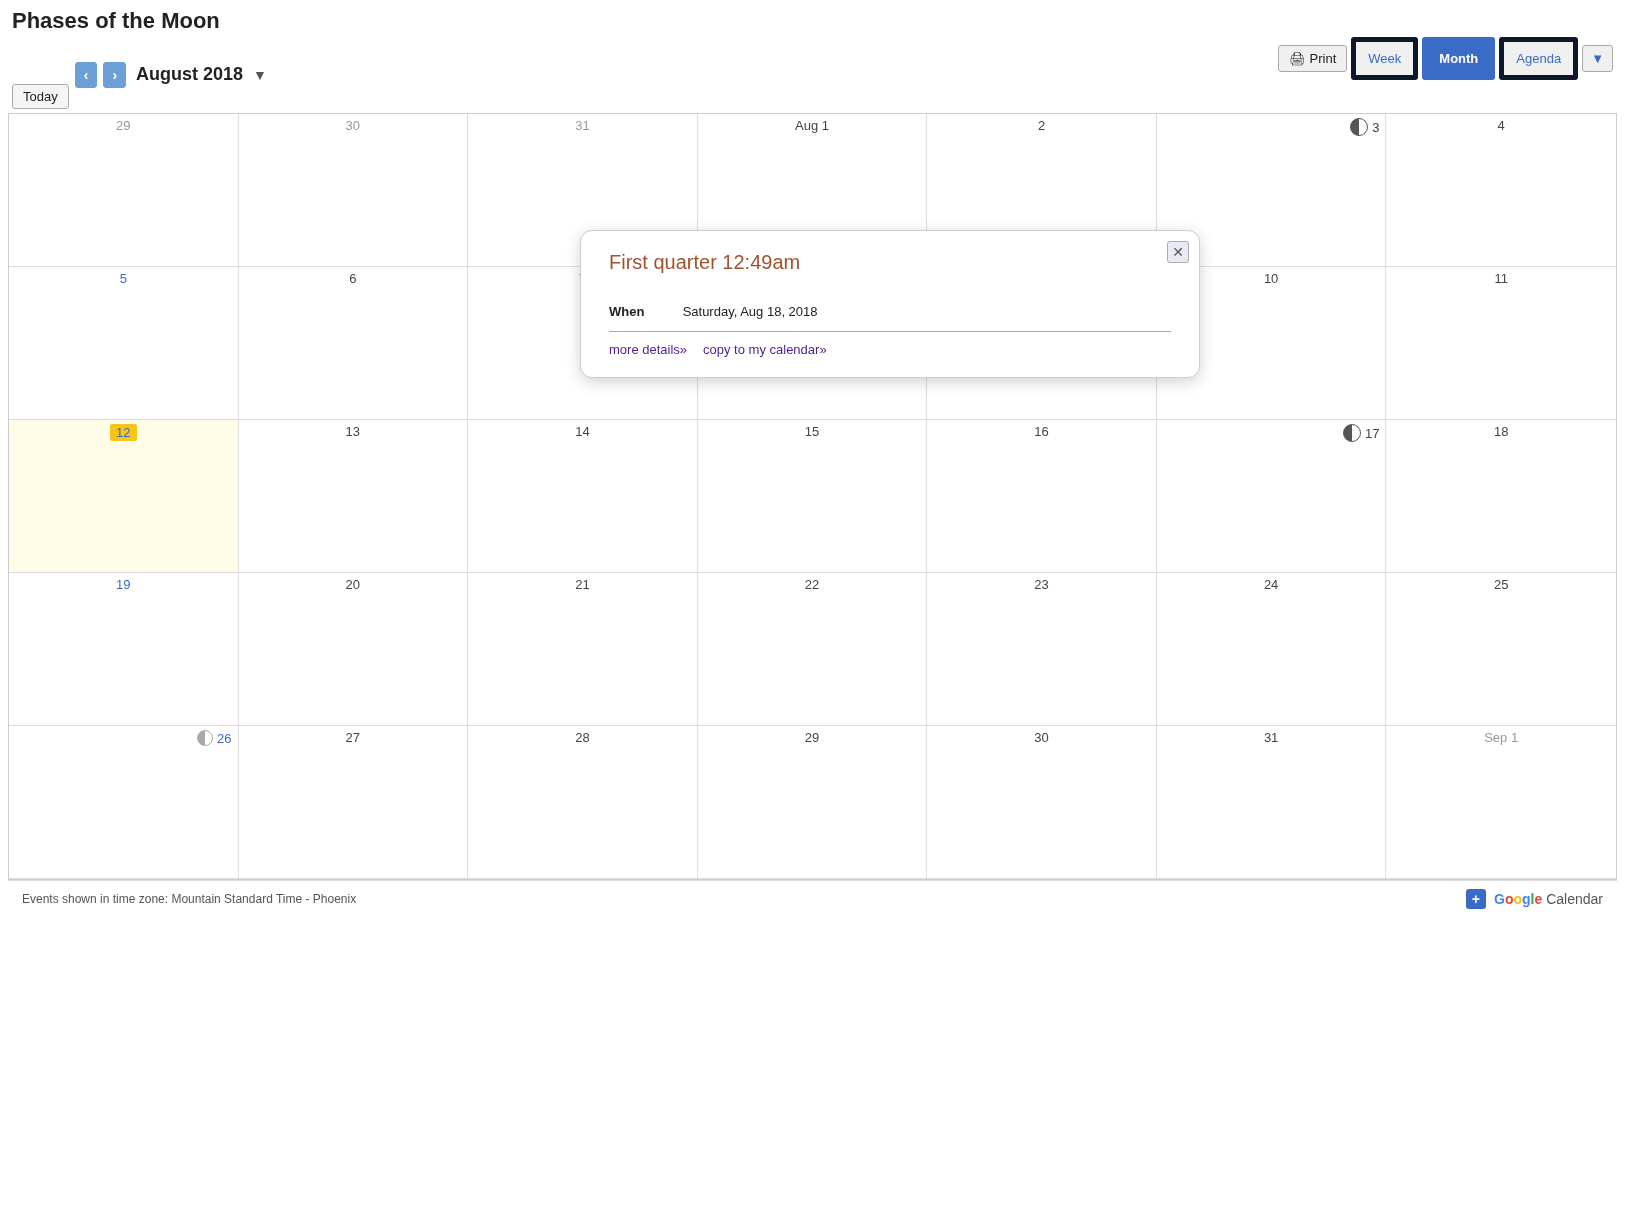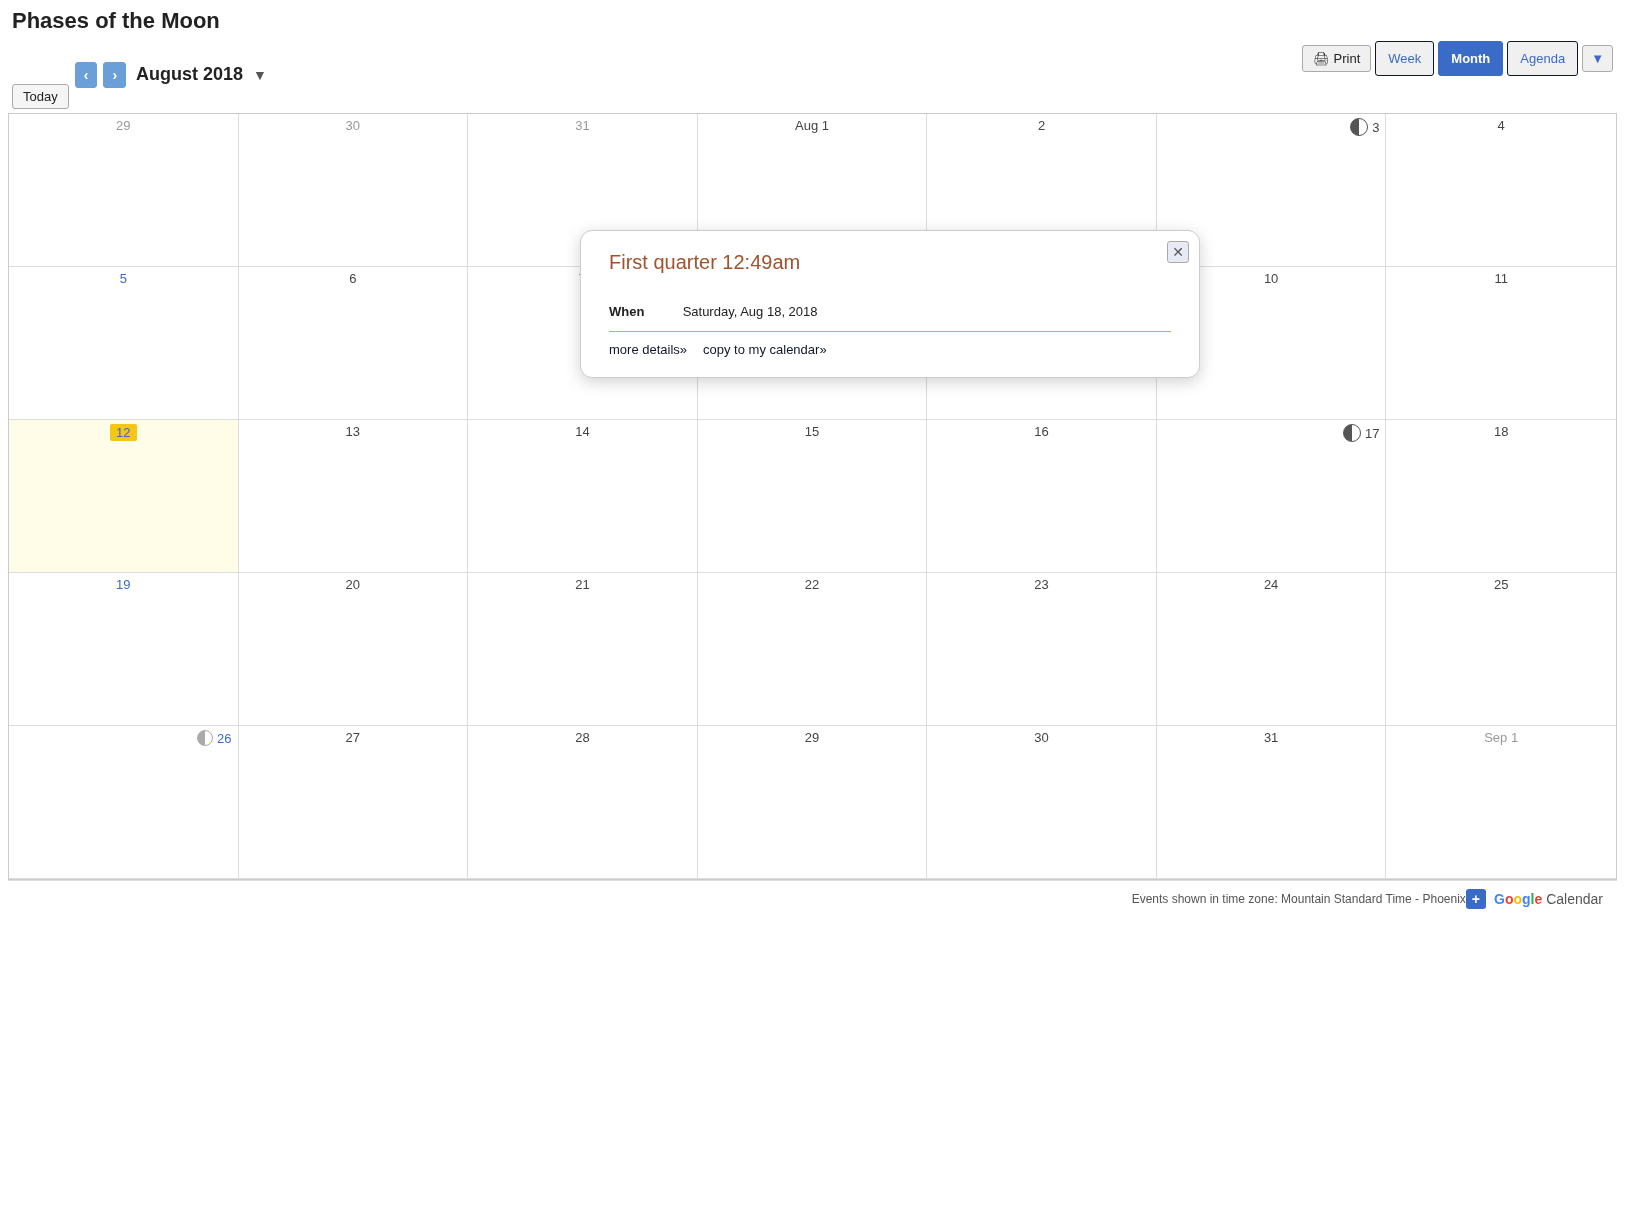--- a/index.html
+++ b/index.html
@@ -8,21 +8,21 @@
     
     #app-header { padding: 8px 12px 4px 12px; display: flex; align-items: center; justify-content: space-between; }
     #page-title { font-size: 22px; font-weight: bold; color: #222; }
     #nav-controls { display: flex; align-items: center; gap: 6px; }
     #today-btn { border: 1px solid #aaa; border-radius: 3px; padding: 4px 10px; background: #f5f5f5; cursor: pointer; font-size: 13px; color: #222; margin-top: 44px; }
     .nav-arrow { border: 1px solid #6a9fd8; border-radius: 3px; padding: 4px 8px; background: #6a9fd8; cursor: pointer; color: #fff; font-size: 14px; font-weight: bold; }
     #month-title { font-size: 18px; font-weight: bold; color: #222; margin-left: 4px; }
     #dropdown-arrow { cursor: pointer; font-size: 14px; color: #555; margin-left: 4px; }
 
     #view-controls { display: flex; align-items: center; gap: 4px; }
-    .view-btn { border: 1px solid #0f172a; border-radius: 3px; padding: 9px 12px; background: #f0f0f0; cursor: pointer; font-size: 13px; color: #3a6bc7; text-decoration: none; }
+    .view-btn { border: 5px solid #0f172a; border-radius: 3px; padding: 9px 12px; background: #f0f0f0; cursor: pointer; font-size: 13px; color: #3a6bc7; text-decoration: none; }
     .view-btn.active { background: #3a6bc7; color: #fff; font-weight: bold; border-color: #3a6bc7; }
     #print-btn { border: 1px solid #aaa; border-radius: 3px; padding: 5px 10px; background: #f0f0f0; cursor: pointer; font-size: 13px; color: #222; display: flex; align-items: center; gap: 4px; }
     #agenda-dropdown { border: 1px solid #aaa; border-radius: 3px; padding: 5px 8px; background: #f0f0f0; cursor: pointer; font-size: 13px; color: #3a6bc7; }
 
     
     #calendar-container { border: 1px solid #ccc; margin: 0 8px; }
     #day-headers { display: grid; grid-template-columns: repeat(7, 1fr); background: #fff; border-bottom: 1px solid #ccc; }
     .day-header { text-align: center; padding: 6px 0; color: #3a6bc7; font-size: 13px; font-weight: normal; }
 
     #calendar-grid { display: grid; grid-template-columns: repeat(7, 1fr); grid-template-rows: repeat(5, 1fr); }
@@ -35,24 +35,24 @@
     .day-num.sunday { color: #3a6bc7; }
 
     
     #event-popup { position: absolute; left: 580px; top: 230px; width: 620px; background: #fff; border: 1px solid #ccc; border-radius: 12px; box-shadow: 0 4px 16px rgba(0,0,0,0.18); padding: 20px 28px 20px 28px; z-index: 100; }
     #popup-close { position: absolute; top: 10px; right: 10px; width: 22px; height: 22px; border: 1px solid #aaa; border-radius: 3px; background: #e8eaf6; display: flex; align-items: center; justify-content: center; cursor: pointer; font-size: 14px; color: #555; }
     #popup-title { font-size: 20px; font-weight: normal; color: #a0522d; margin-bottom: 30px; }
     #popup-when-label { font-weight: bold; color: #222; font-size: 13px; display: inline-block; width: 70px; }
     #popup-when-value { color: #222; font-size: 13px; }
     #popup-divider { border: none; border-top: 1px solid #c9a96e; margin: 12px 0 10px 0; }
     #popup-links { display: flex; gap: 16px; }
-    .popup-link { color: #0f172a; font-size: 13px; cursor: pointer; text-decoration: none; }
-
-    
-    #footer { border-top: 1px solid #ddd; padding: 8px 14px; display: flex; align-items: center; justify-content: flex-end; background: #fff; margin: 0 8px; }
+    .popup-link { color: #4c1d95; font-size: 13px; cursor: pointer; text-decoration: none; }
+
+    
+    #footer { border-top: 1px solid #ddd; padding: 8px 14px; display: flex; align-items: center; justify-content: space-between; background: #fff; margin: 0 8px; }
     #footer-text { font-size: 12px; color: #555; }
     #google-cal-badge { display: flex; align-items: center; gap: 5px; font-size: 14px; color: #555; }
     #gcal-plus { background: #3a6bc7; color: #fff; border-radius: 3px; padding: 2px 6px; font-size: 14px; font-weight: bold; margin-right: 3px; }
 
     
     .moon-half { width: 18px; height: 18px; border-radius: 50%; background: linear-gradient(to right, #555 50%, #fff 50%); border: 1px solid #555; display: inline-block; vertical-align: middle; margin-left: 2px; }
     .moon-new { width: 16px; height: 16px; border-radius: 50%; background: linear-gradient(to right, #aaa 50%, #fff 50%); border: 1px solid #aaa; display: inline-block; vertical-align: middle; margin-left: 2px; }
   </style>
 </head>
 <body>

